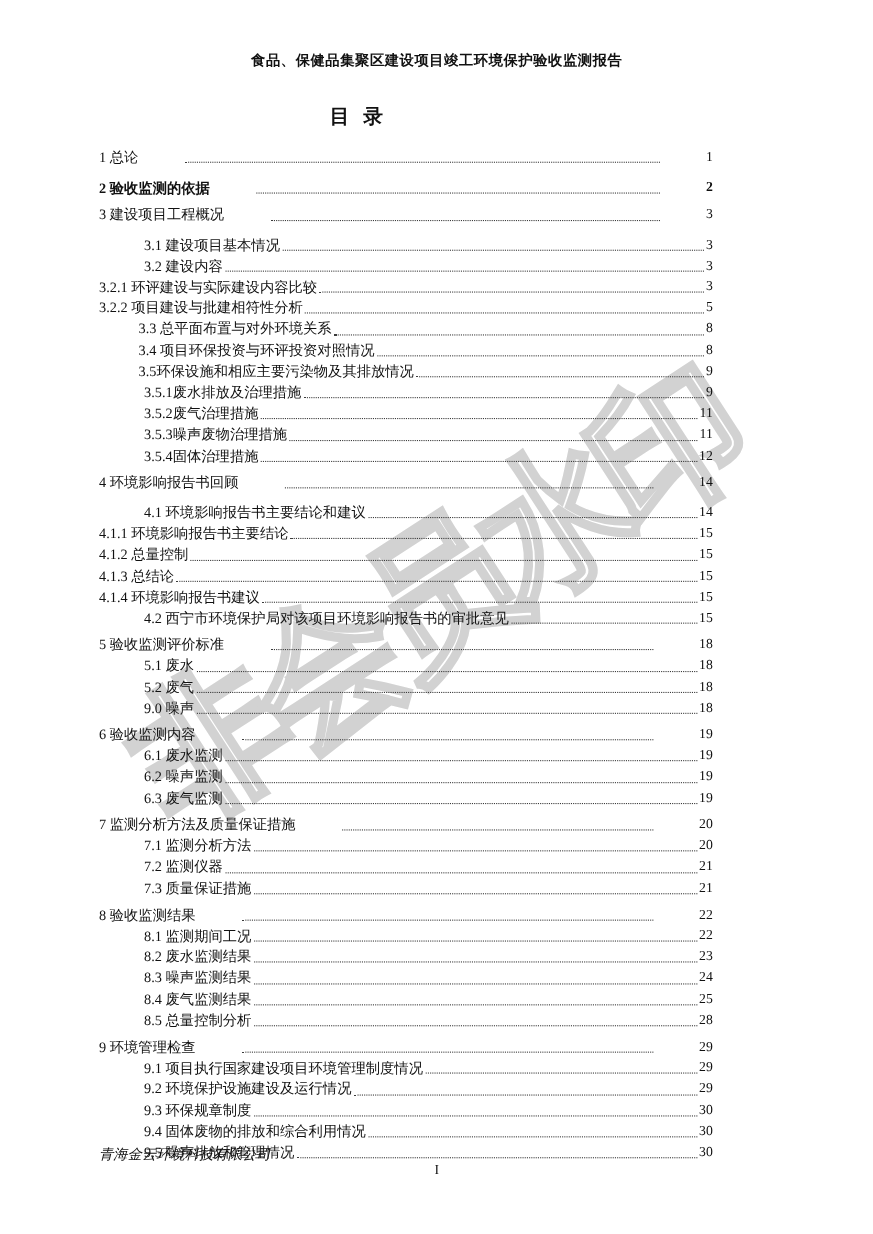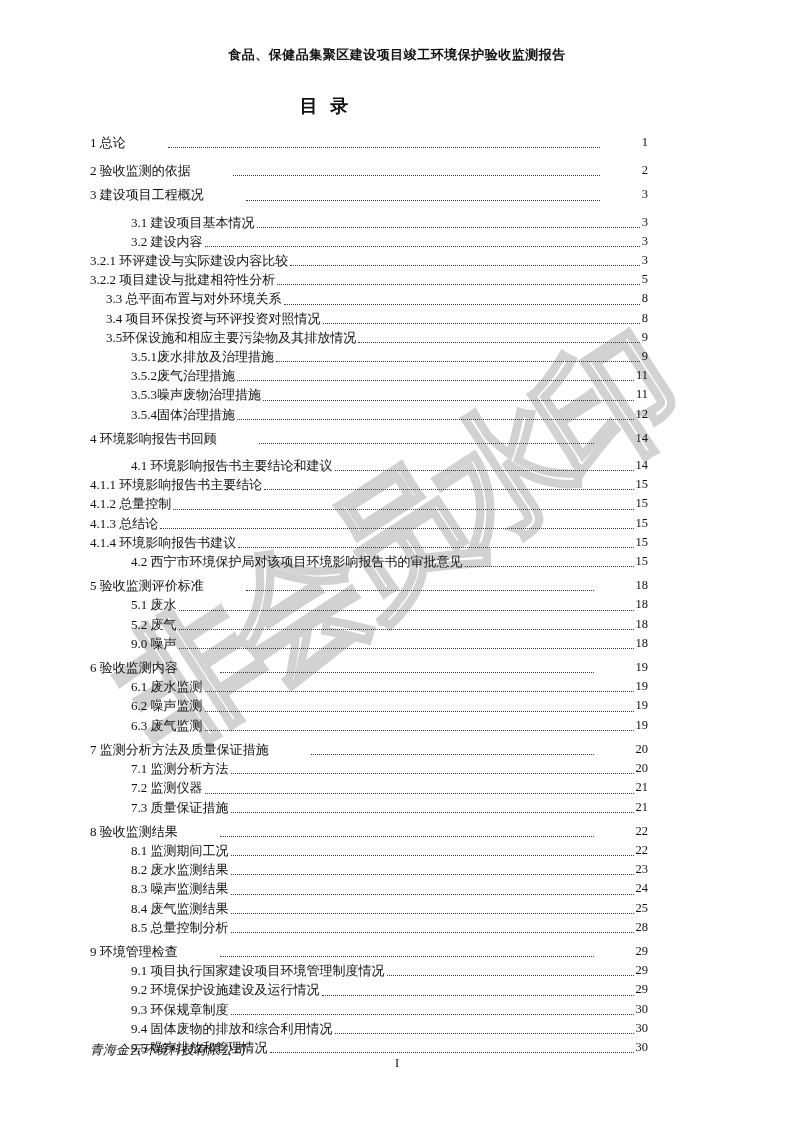--- a/index.html
+++ b/index.html
@@ -58,25 +58,25 @@
   }
   .toc-label { flex: 0 0 auto; }
   .dots {
     flex: 1 1 auto;
     min-width: 8px;
     border-bottom: 1.5px dotted #3b3b3b;
     margin: 0 2px 4px 2px;
   }
   .pagenum { flex: 0 0 auto; font-size: 12.5px; }
   .lvl0 { margin-left: 0; margin-top: 5px; gap: 40px; }
-  .lvl1 { margin-left: 16px; justify-content: flex-end; }
+  .lvl1 { margin-left: 36px; justify-content: flex-end; }
   .lvl2 { margin-left: 41px; }
   .lvl3 { }
   .gap  { margin-top: 8px; }
-  .lvl0.gap { margin-top: 9px; }
+  .lvl0.gap { margin-top: 9px; font-weight: bold; }
   .footer-company {
     position: absolute;
     left: 90px; top: 1041px;
     font-size: 13px;
     z-index: 2;
     font-style: italic;
   }
   .footer-pagenum {
     position: absolute;
     top: 1056px; left: 0; width: 794px;

